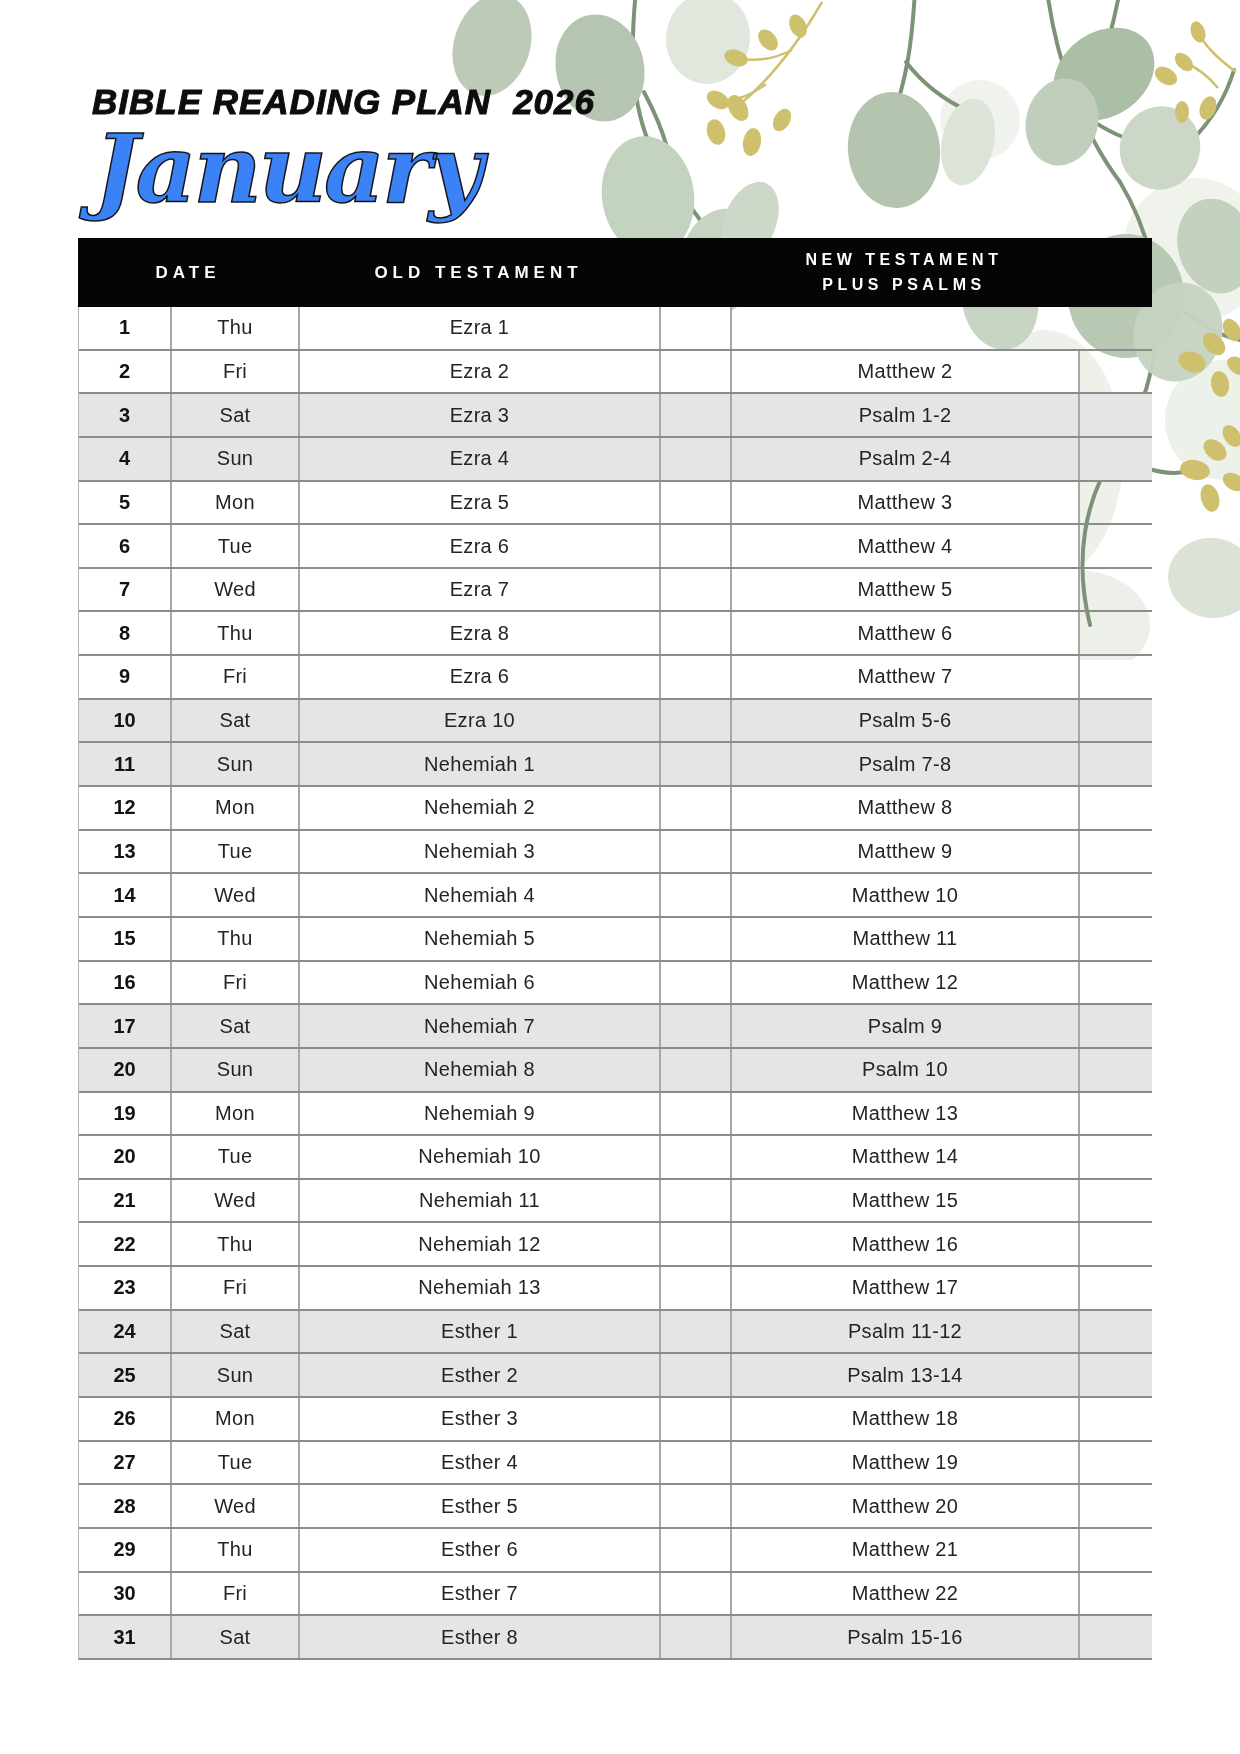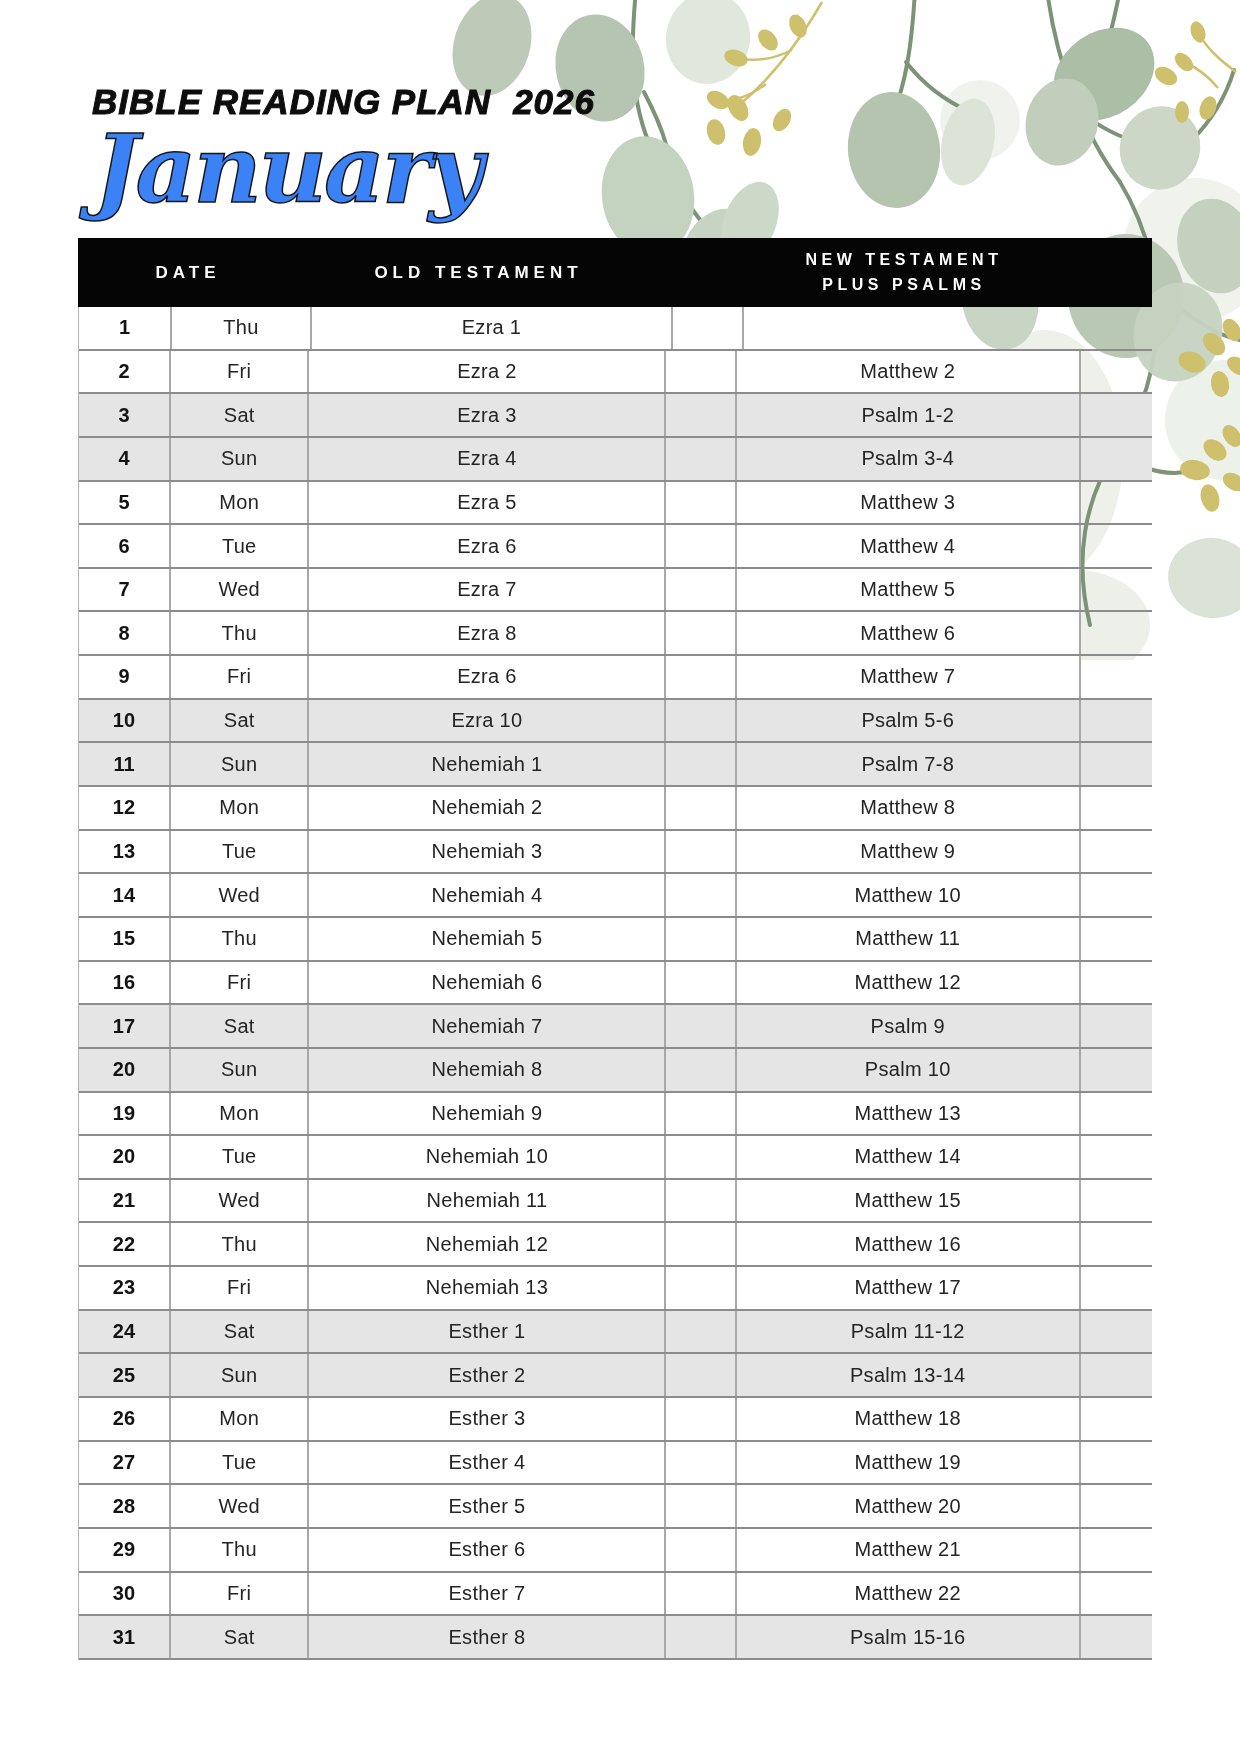--- a/index.html
+++ b/index.html
@@ -35,21 +35,21 @@
     display:flex;height:43.65px;box-sizing:border-box;
     border-bottom:2px solid #8c8c8c;
     font-size:20px;color:#242424;letter-spacing:0.3px;
   }
   .cell{
     box-sizing:border-box;height:100%;
     display:flex;align-items:center;justify-content:center;
     background:#ffffff;
   }
   .c-num{width:91px;font-weight:700;color:#131313;letter-spacing:0;}
-  .c-day{width:140px;border-left:2px solid #a8a8a8;text-align:center;}
+  .c-day{width:128px;border-left:2px solid #a8a8a8;text-align:center;}
   .c-ot{width:361px;border-left:2px solid #a8a8a8;}
   .c-gap{width:71px;border-left:2px solid #a8a8a8;}
   .c-nt{width:348px;border-left:2px solid #a8a8a8;}
   .c-gap2{width:74px;border-left:2px solid #a8a8a8;background:transparent;}
   .row.weekend .cell{background:#e5e5e5;}
 </style>
 </head>
 <body>
 
 <svg class="decor" viewBox="0 0 820 660" aria-hidden="true">
@@ -171,21 +171,21 @@
         <div class="cell c-ot">Ezra 3</div>
         <div class="cell c-gap"></div>
         <div class="cell c-nt">Psalm 1-2</div>
         <div class="cell c-gap2"></div>
       </div>
       <div class="row weekend">
         <div class="cell c-num">4</div>
         <div class="cell c-day">Sun</div>
         <div class="cell c-ot">Ezra 4</div>
         <div class="cell c-gap"></div>
-        <div class="cell c-nt">Psalm 3-4</div>
+        <div class="cell c-nt">Psalm 2-4</div>
         <div class="cell c-gap2"></div>
       </div>
       <div class="row">
         <div class="cell c-num">5</div>
         <div class="cell c-day">Mon</div>
         <div class="cell c-ot">Ezra 5</div>
         <div class="cell c-gap"></div>
         <div class="cell c-nt">Matthew 3</div>
         <div class="cell c-gap2"></div>
       </div>

